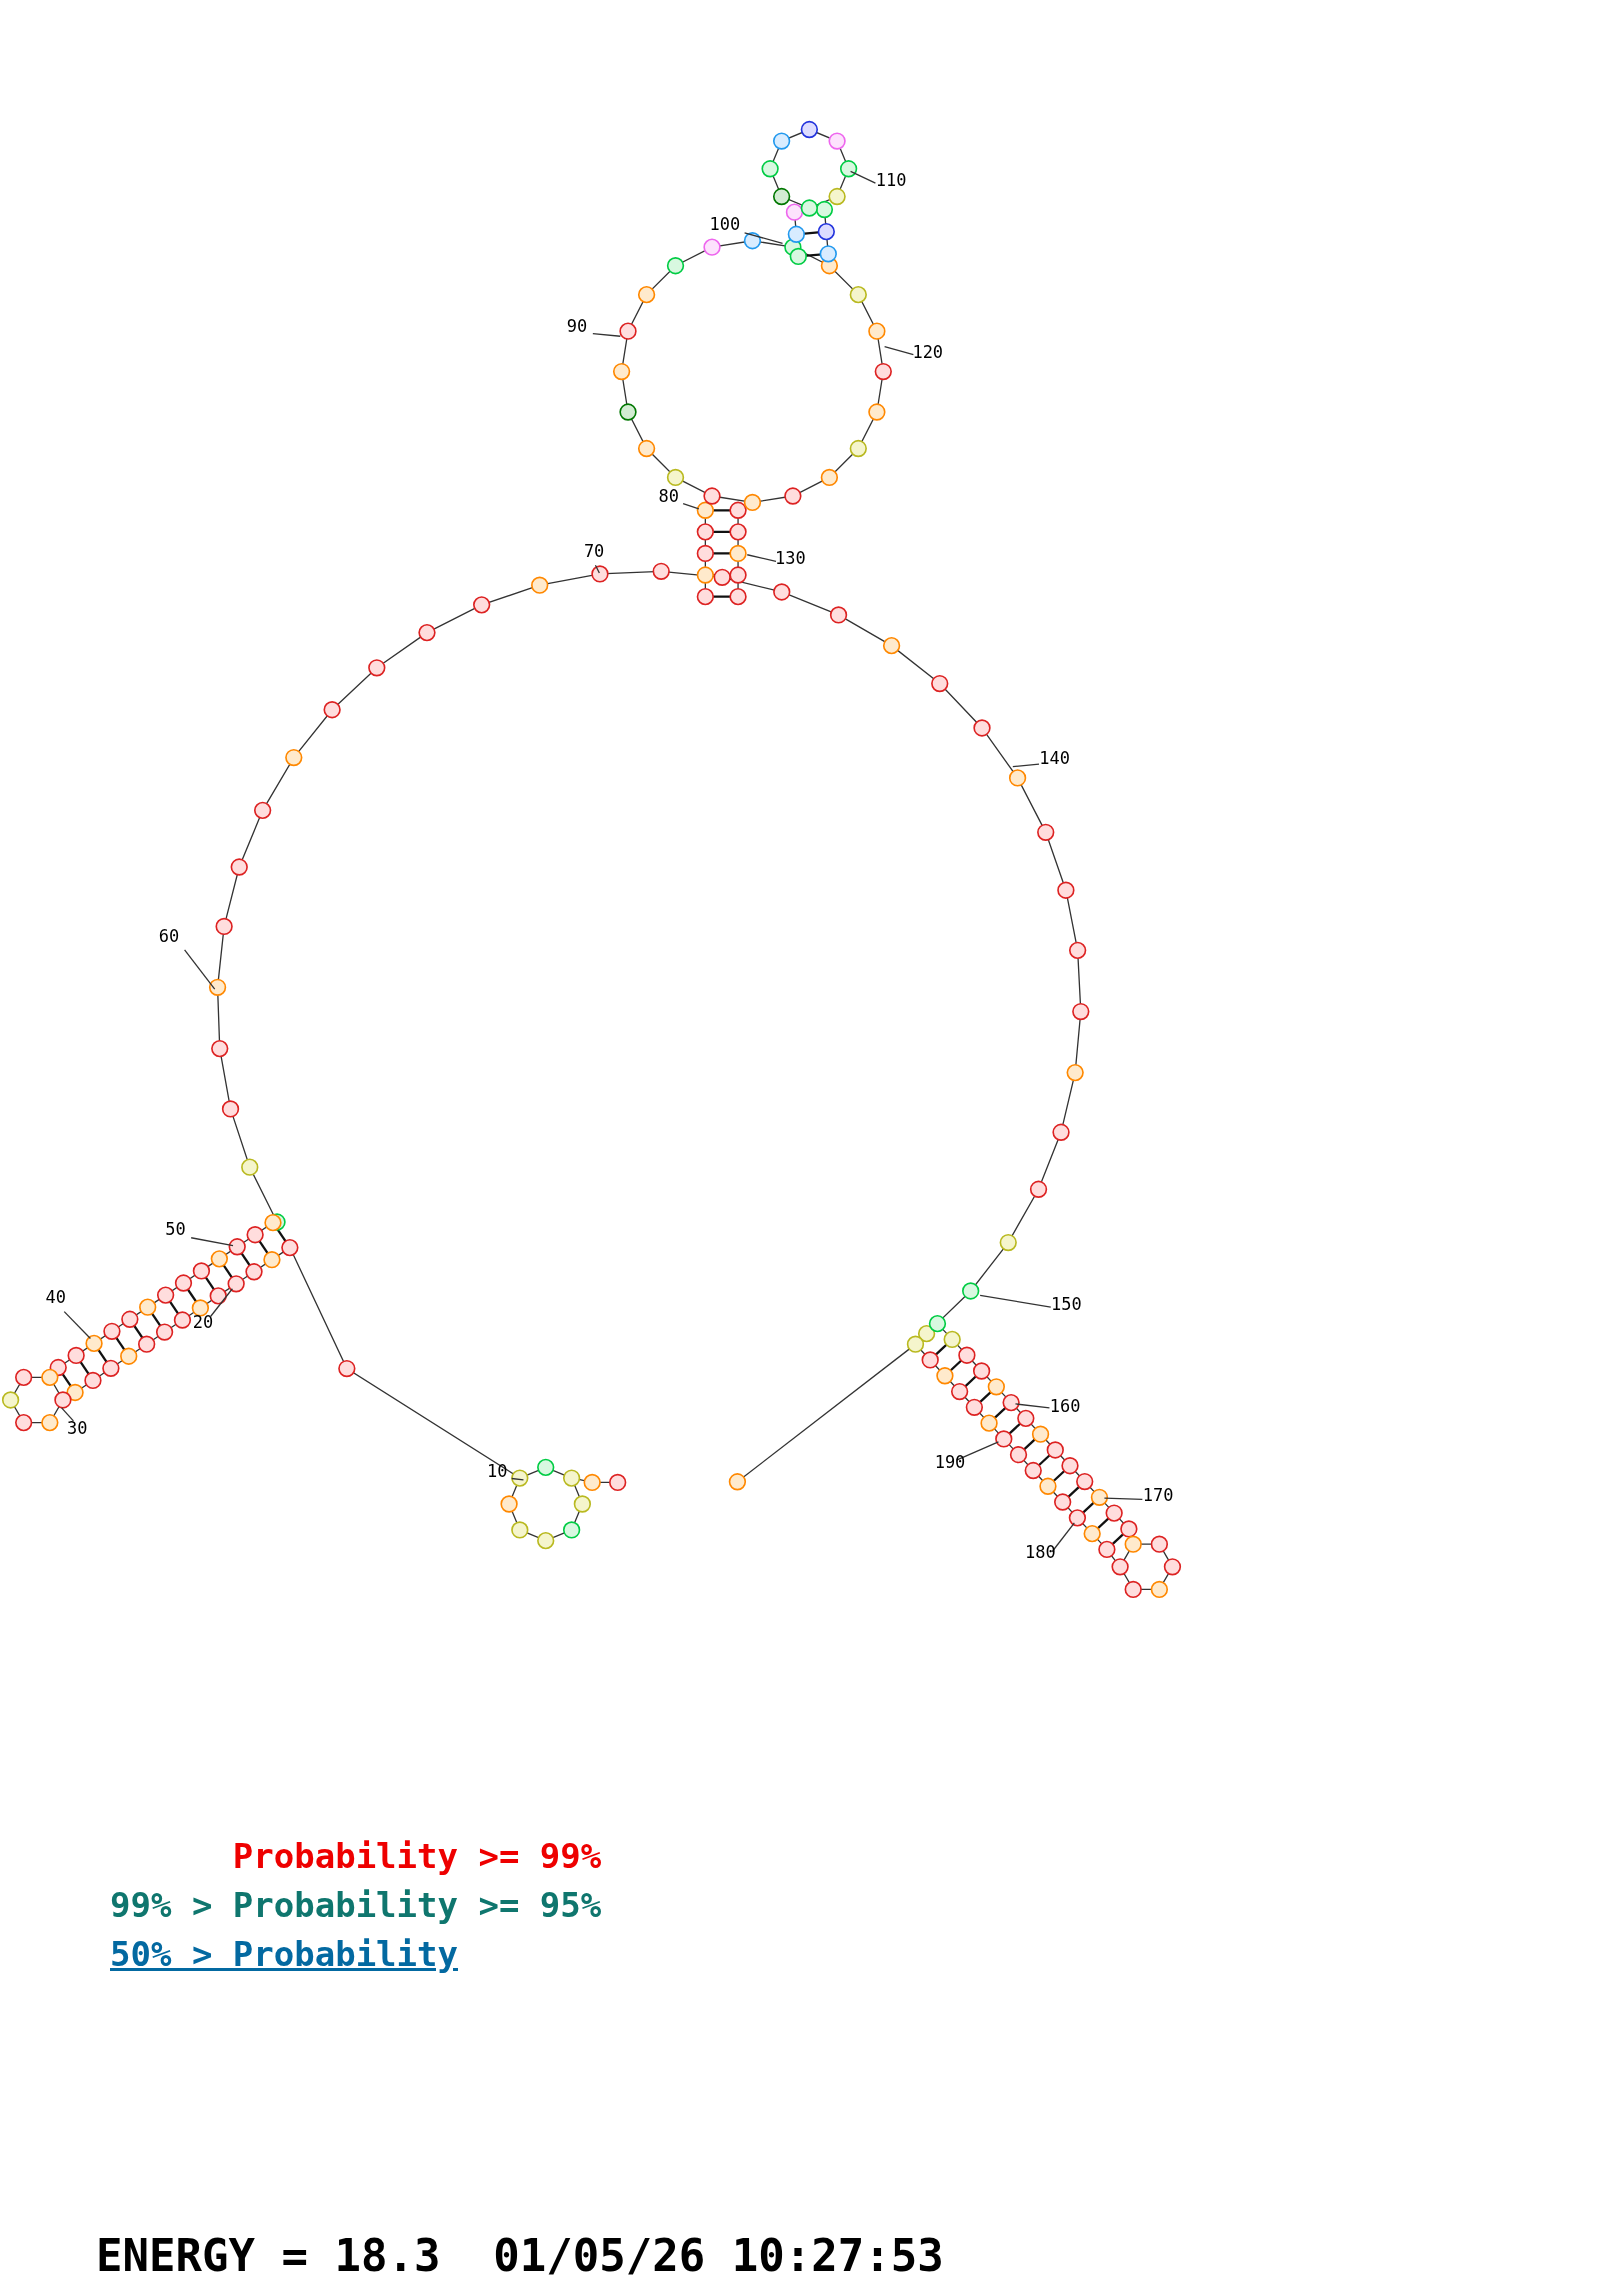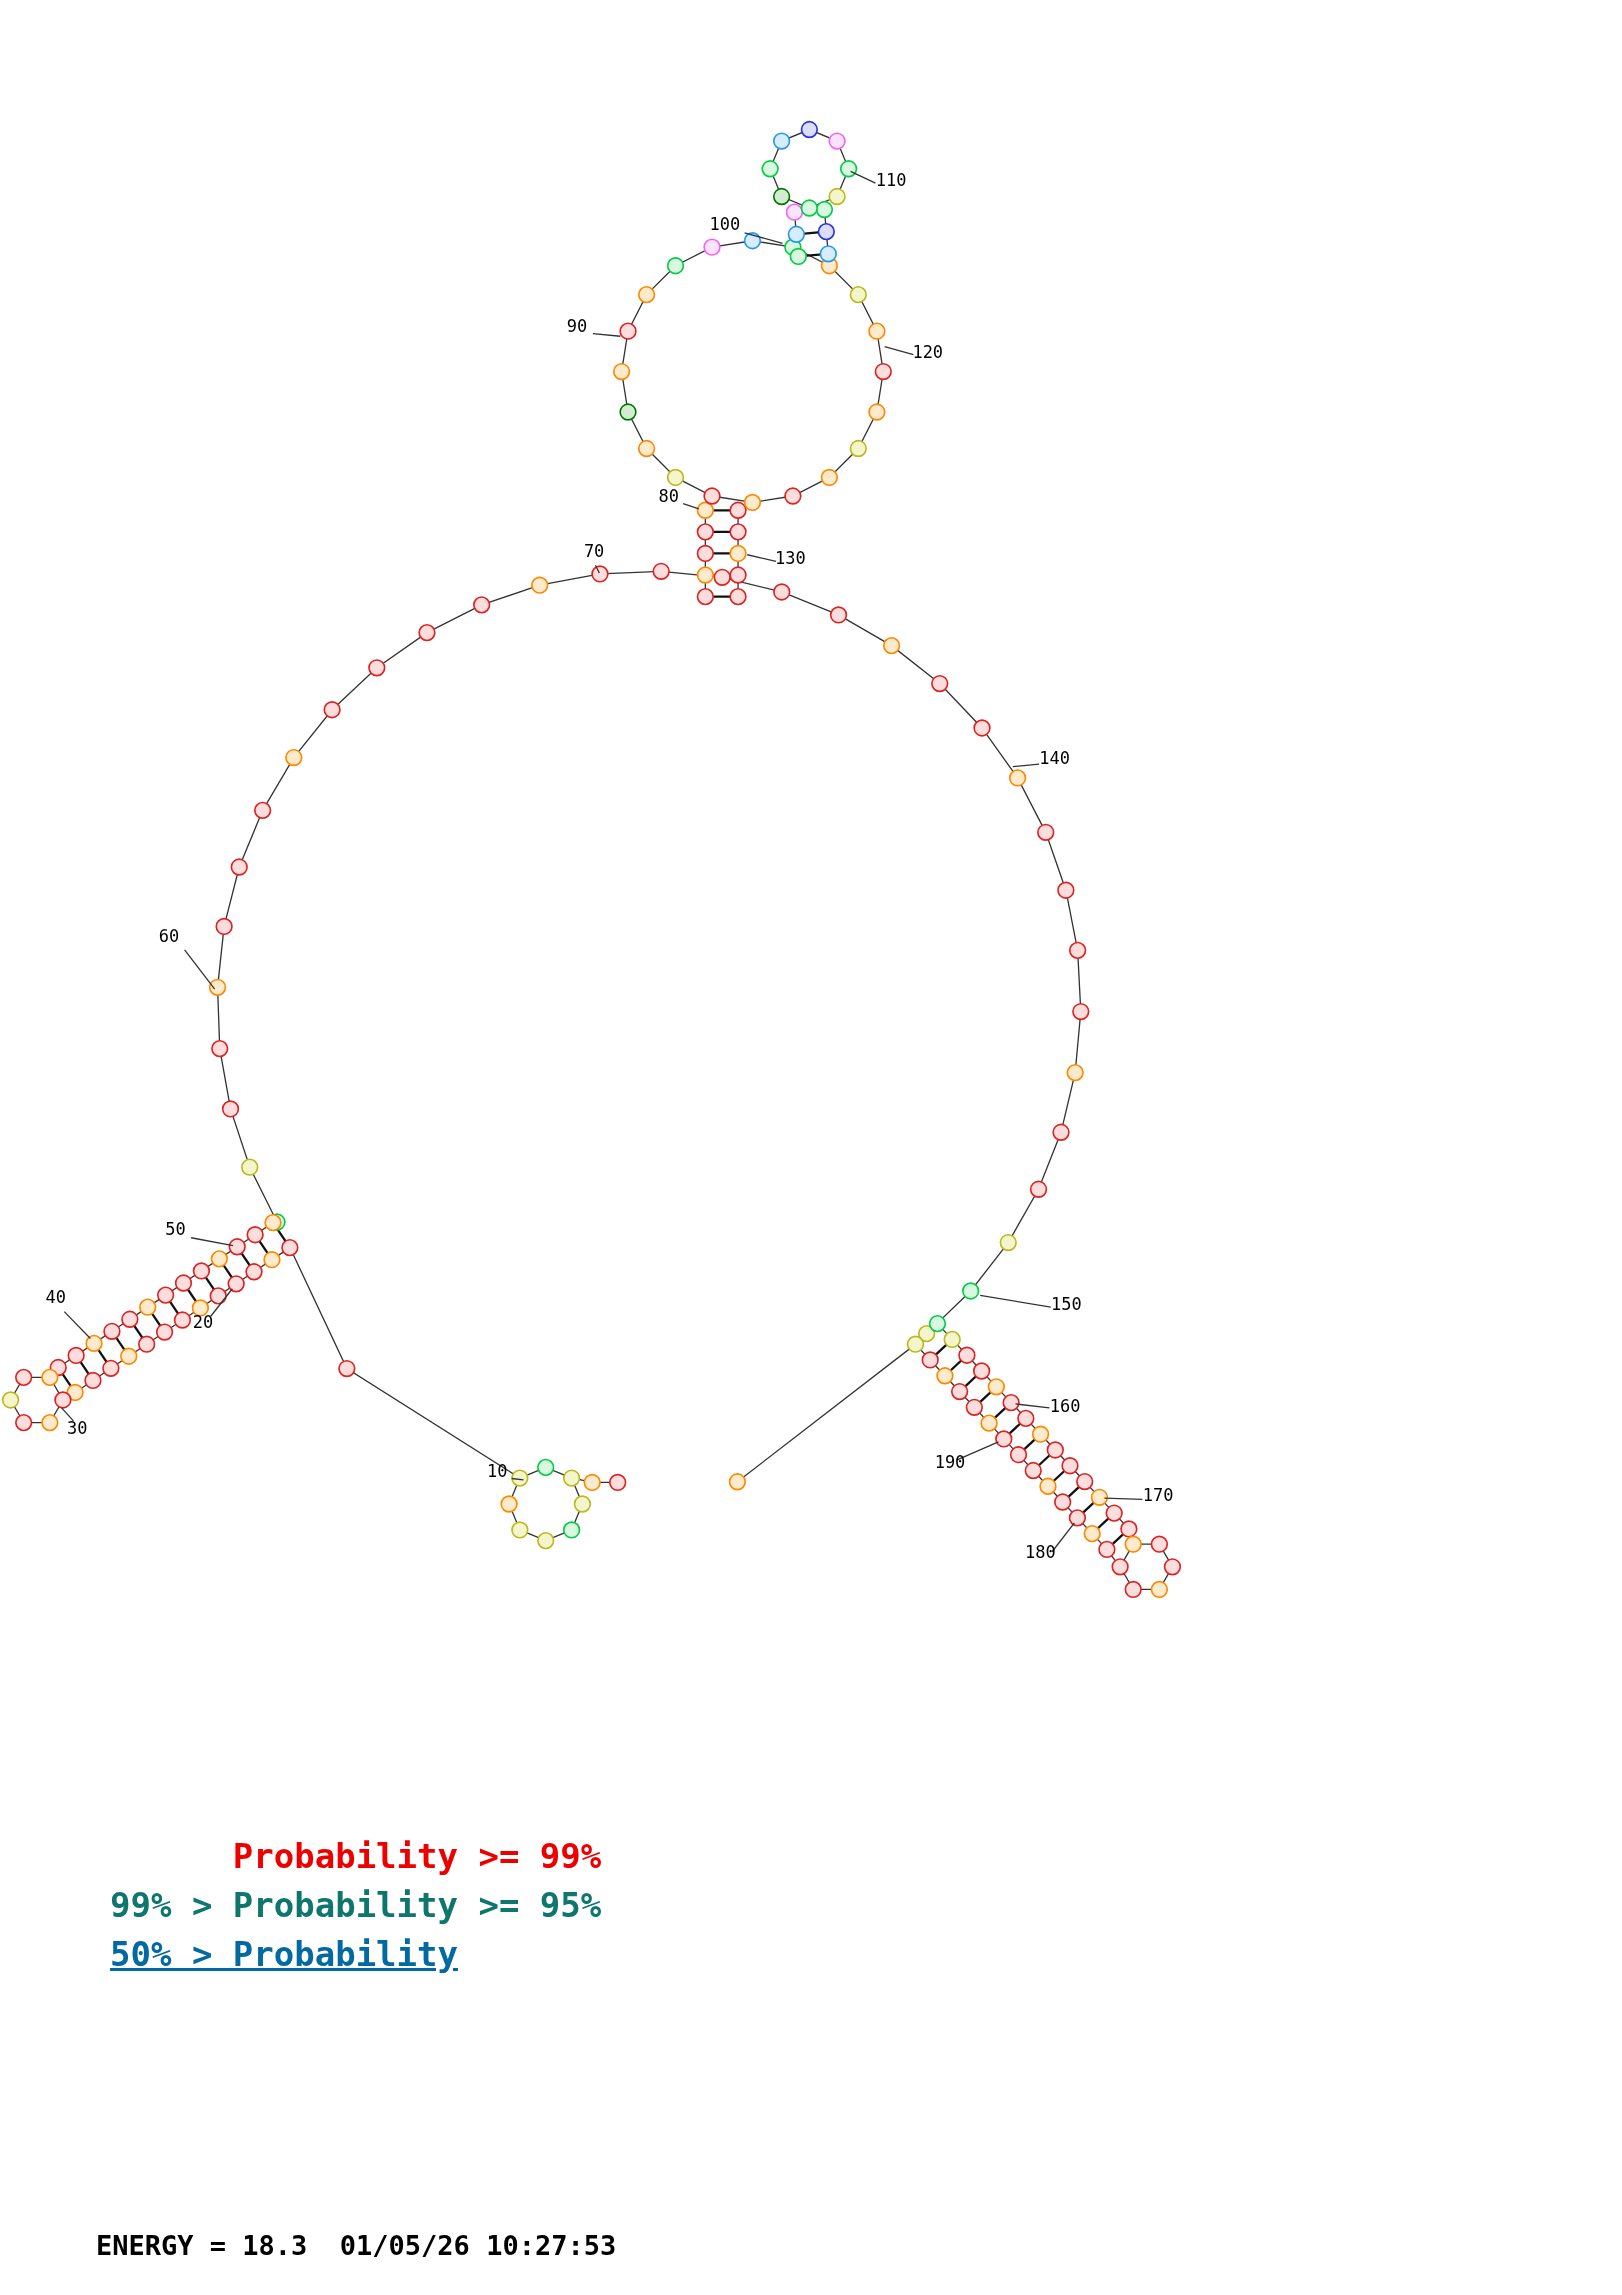--- a/index.html
+++ b/index.html
@@ -4,21 +4,21 @@
 <style>
   html,body{margin:0;padding:0;background:#ffffff;}
   .page{position:relative;width:1622px;height:2295px;background:#ffffff;overflow:hidden;
         font-family:"DejaVu Sans Mono","Liberation Mono",monospace;}
   #plot{position:absolute;left:0;top:0;}
   .legend{position:absolute;left:101px;top:1832px;margin-left:9px;}
   .legend-row{font-family:"DejaVu Sans Mono","Liberation Mono",monospace;
               font-weight:bold;font-size:34px;line-height:49px;white-space:pre;}
   .energy{position:absolute;left:96px;top:2230px;color:#000000;
           font-family:"DejaVu Sans Mono","Liberation Mono",monospace;
-          font-weight:bold;font-size:27px;white-space:pre;}
+          font-weight:bold;font-size:44px;white-space:pre;}
 </style>
 </head>
 <body>
 
 <div class="page">
   <svg id="plot" width="1622" height="1714" viewBox="0 0 2479 2620">
       <g stroke="#333333" stroke-width="2" fill="none">
         <path d="M423.3,1868.0L381.6,1784.1L352.2,1695.1L335.7,1602.9L332.4,1509.2L342.4,1416.1L365.5,1325.3L401.3,1238.7L448.9,1158.0L507.5,1084.9L575.8,1020.8L652.5,967.0L736.1,924.6L824.8,894.5L916.9,877.3L1010.5,873.3L1103.8,882.5L1194.8,904.9L1281.6,940.0L1362.7,986.9L1436.3,1044.9L1500.9,1112.8L1555.3,1189.1L1598.3,1272.3L1629.1,1360.8L1647.1,1452.7L1651.9,1546.3L1643.3,1639.6L1621.7,1730.8L1587.3,1817.9L1541.0,1899.4L1483.6,1973.4L1416.2,2038.6"></path>
         <path d="M1128.0,912.0L1128.0,879.0L1128.0,846.0L1128.0,813.0L1128.0,780.0"></path>
         <path d="M1078.0,912.0L1078.0,879.0L1078.0,846.0L1078.0,813.0L1078.0,780.0"></path>

